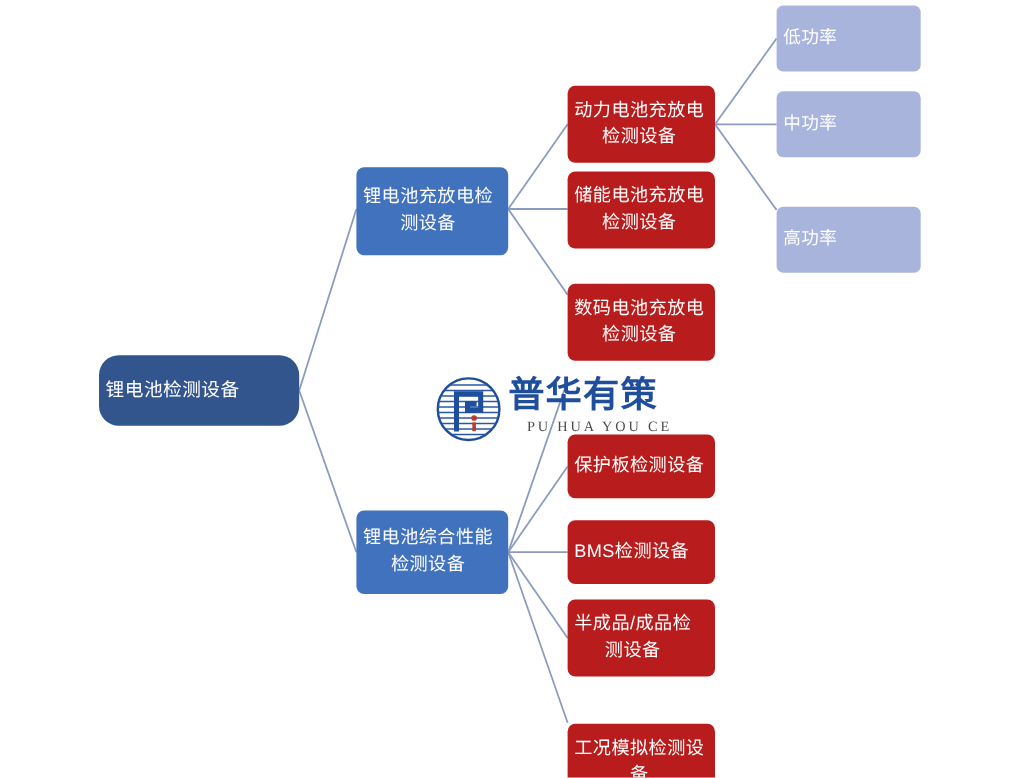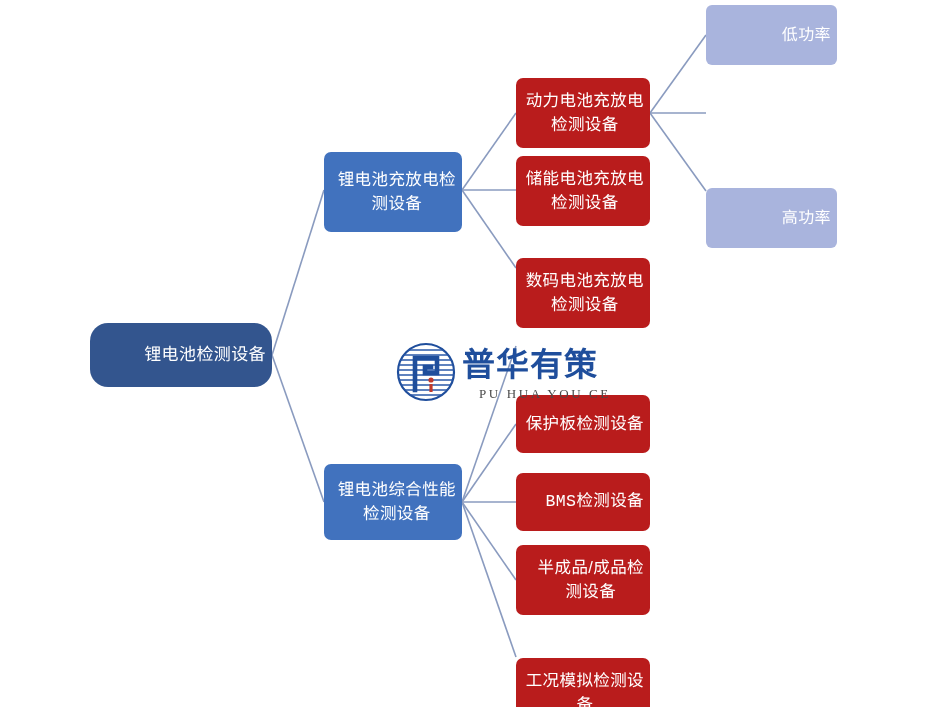--- a/index.html
+++ b/index.html
@@ -25,21 +25,21 @@
     width: 931px;
     height: 707px;
     pointer-events: none;
     z-index: 1;
   }
   .node {
     position: absolute;
     box-sizing: border-box;
     display: flex;
     align-items: center;
-    justify-content: flex-end;
+    justify-content: flex-start;
     text-align: center;
     border-radius: 7px;
     color: #ffffff;
     line-height: 1.45;
     z-index: 3;
     padding: 2px 6px;
     white-space: pre-line;
     letter-spacing: 0.4px;
   }
   .node.level-1 {
@@ -56,27 +56,27 @@
     font-size: 16.5px;
   }
   .node.level-4 {
     background: #A9B4DD;
     font-size: 16px;
     border-radius: 6px;
   }
   #watermark {
     position: absolute;
     left: 396px;
-    top: 330px;
+    top: 342px;
     width: 215px;
     height: 72px;
     z-index: 5;
     pointer-events: none;
     display: flex;
-    align-items: flex-end;
+    align-items: flex-start;
   }
   #watermark-logo {
     width: 60px;
     height: 60px;
     flex: 0 0 60px;
   }
   #watermark-text {
     margin-left: 6px;
     display: flex;
     flex-direction: column;
@@ -153,38 +153,41 @@
   <div class="node level-3" style="left:516px; top:234px; width:134px; height:70px;margin-top:24px;">
     <span>数码电池充放电
 检测设备</span>
   </div>
 
 
   <div class="node level-3" style="left:516px; top:395px; width:134px; height:58px;">
     <span>保护板检测设备</span>
   </div>
 
-  <div class="node level-3" style="left:516px; top:473px; width:134px; height:58px;font-family:Liberation Mono, monospace;">
+  <div class="node level-3" style="left:516px; top:473px; width:134px; height:58px;">
     <span>BMS检测设备</span>
   </div>
 
   <div class="node level-3" style="left:516px; top:545px; width:134px; height:70px;">
     <span>半成品/成品检
 测设备</span>
   </div>
 
   <div class="node level-3" style="left:516px; top:622px; width:134px; height:70px;margin-top:36px;">
     <span>工况模拟检测设
 备</span>
   </div>
 
   <div class="node level-4" style="left:706px; top:5px; width:131px; height:60px;">
     <span>低功率</span>
   </div>
 
+  <div class="node level-4" style="left:706px; top:83px; width:131px; height:60px;">
+    <span>中功率</span>
+  </div>
 
   <div class="node level-4" style="left:706px; top:161px; width:131px; height:60px;margin-top:27px;">
     <span>高功率</span>
   </div>
 
   <div id="watermark">
     <svg id="watermark-logo" viewBox="0 0 60 60" xmlns="http://www.w3.org/2000/svg">
       <defs>
         <clipPath id="circclip">
             <circle cx="30" cy="30" r="28"></circle>

